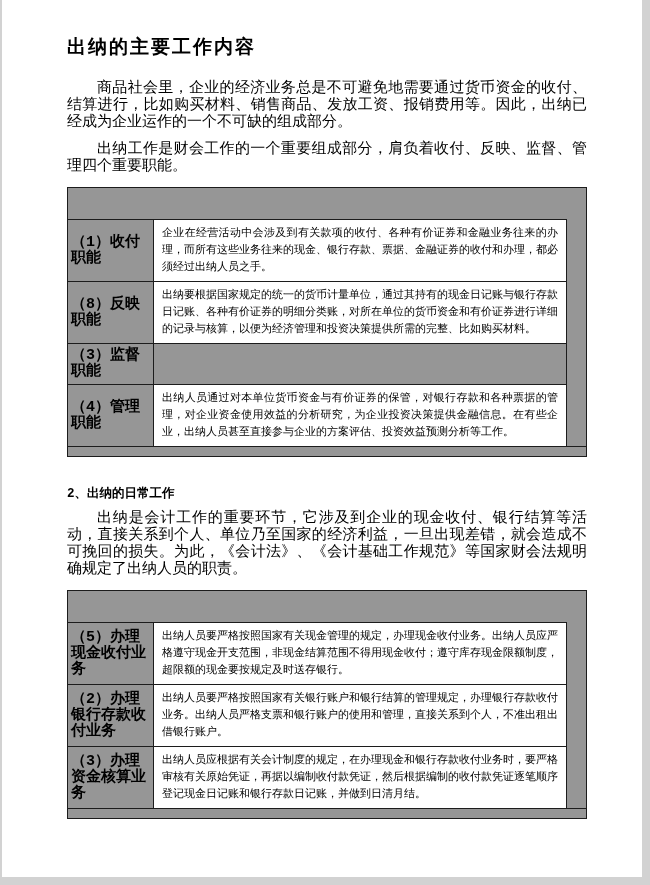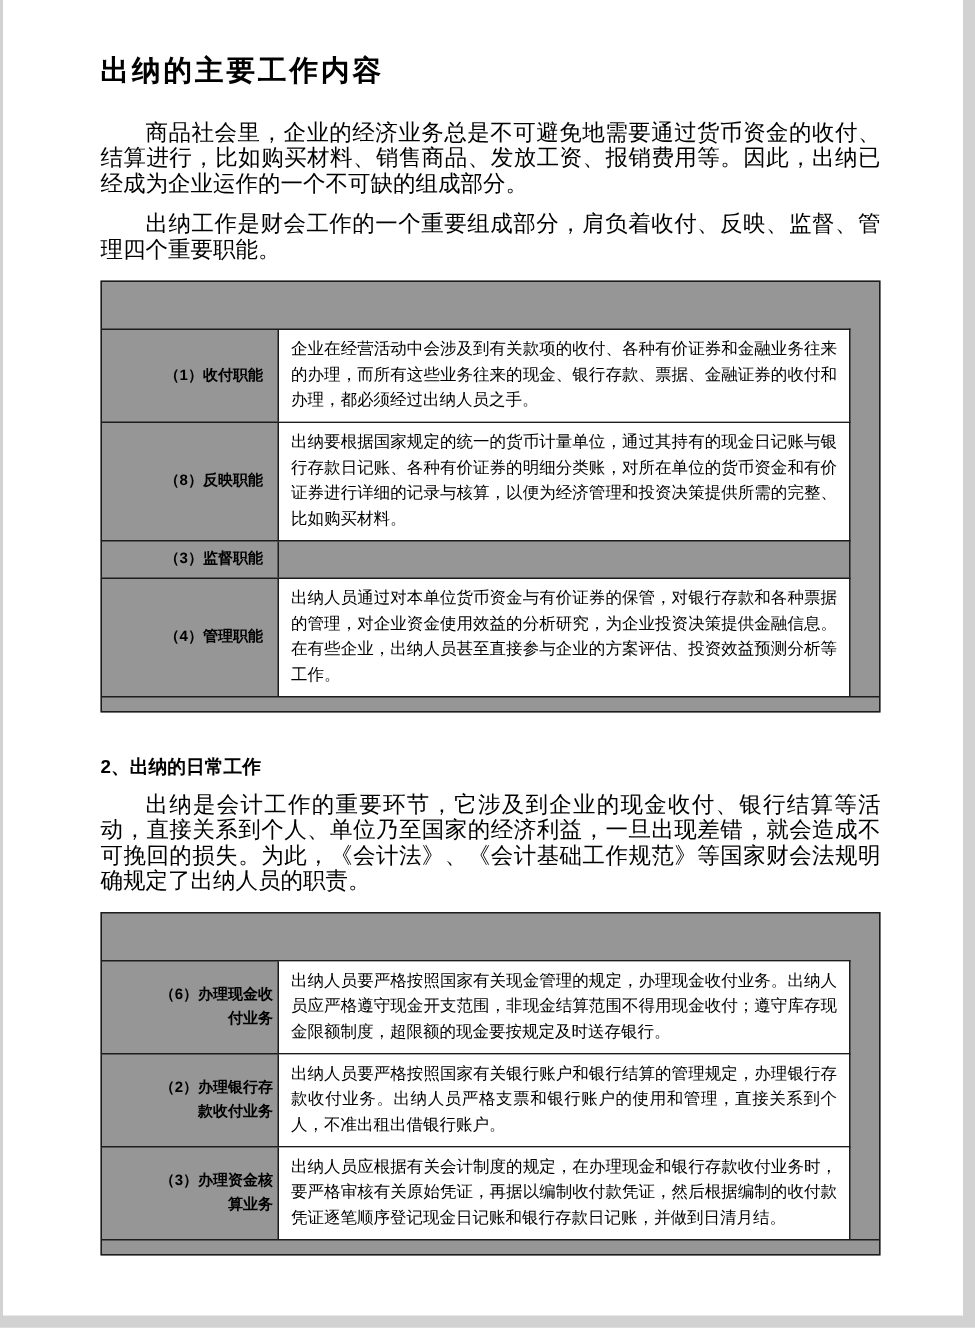--- a/index.html
+++ b/index.html
@@ -9,20 +9,21 @@
     font-family: "Liberation Sans", "DejaVu Sans", sans-serif;
     color: #000;
   }
   .page {
     position: absolute;
     left: 2px; top: 0;
     width: 640px; height: 877px;
     background: #ffffff;
     padding: 34px 55px 0 65px;
     overflow: hidden;
+    font-family: Liberation Mono, monospace;
   }
   .doc-title {
     font-size: 19px;
     font-weight: 700;
     letter-spacing: 2px;
     margin: 0 0 20px 0;
   }
   .para {
     font-size: 15px;
     line-height: 17px;
@@ -49,27 +50,26 @@
     border-top: 1px solid #1c1c1c;
     border-right: 1px solid #1c1c1c;
     margin-right: 19px;
   }
   .t-row:first-of-type { border-top: 1px solid #1c1c1c; }
   .t-label {
     flex: 0 0 86px;
     display: flex;
     align-items: center;
     justify-content: center;
-    text-align: right;
+    text-align: left;
     font-weight: 700;
-    font-size: 10px;
+    font-size: 15px;
     line-height: 16px;
     padding: 4px 3px;
     border-right: 1px solid #1c1c1c;
-    margin-left: 32px;
   }
   .t-text {
     flex: 1;
     background: #ffffff;
     padding: 5px 8px;
     font-size: 11px;
     line-height: 17px;
     text-align: justify;
   }
 </style>
@@ -106,21 +106,21 @@
     <div class="t-band bottom"></div>
   </div>
 
   <h2 class="sec-heading sec2-heading">2、出纳的日常工作</h2>
   <p class="para">出纳是会计工作的重要环节，它涉及到企业的现金收付、银行结算等活动，直接关系到个人、单位乃至国家的经济利益，一旦出现差错，就会造成不可挽回的损失。为此，《会计法》、《会计基础工作规范》等国家财会法规明确规定了出纳人员的职责。</p>
 
   <div class="shade-table">
     <div class="t-band top"></div>
 
     <div class="t-row">
-      <div class="t-label">（6）办理现金收付业务</div>
+      <div class="t-label">（5）办理现金收付业务</div>
       <div class="t-text">出纳人员要严格按照国家有关现金管理的规定，办理现金收付业务。出纳人员应严格遵守现金开支范围，非现金结算范围不得用现金收付；遵守库存现金限额制度，超限额的现金要按规定及时送存银行。</div>
     </div>
     <div class="t-row">
       <div class="t-label">（2）办理银行存款收付业务</div>
       <div class="t-text">出纳人员要严格按照国家有关银行账户和银行结算的管理规定，办理银行存款收付业务。出纳人员严格支票和银行账户的使用和管理，直接关系到个人，不准出租出借银行账户。</div>
     </div>
     <div class="t-row">
       <div class="t-label">（3）办理资金核算业务</div>
       <div class="t-text">出纳人员应根据有关会计制度的规定，在办理现金和银行存款收付业务时，要严格审核有关原始凭证，再据以编制收付款凭证，然后根据编制的收付款凭证逐笔顺序登记现金日记账和银行存款日记账，并做到日清月结。</div>
     </div>

